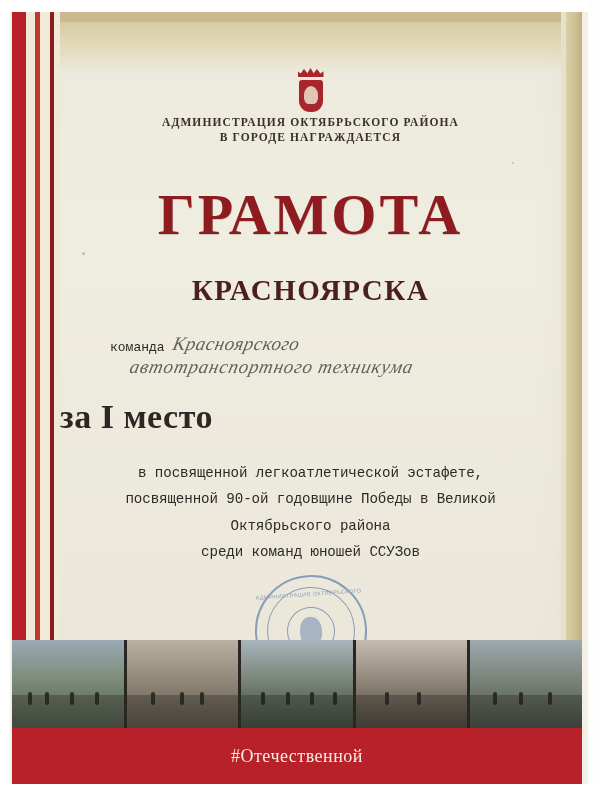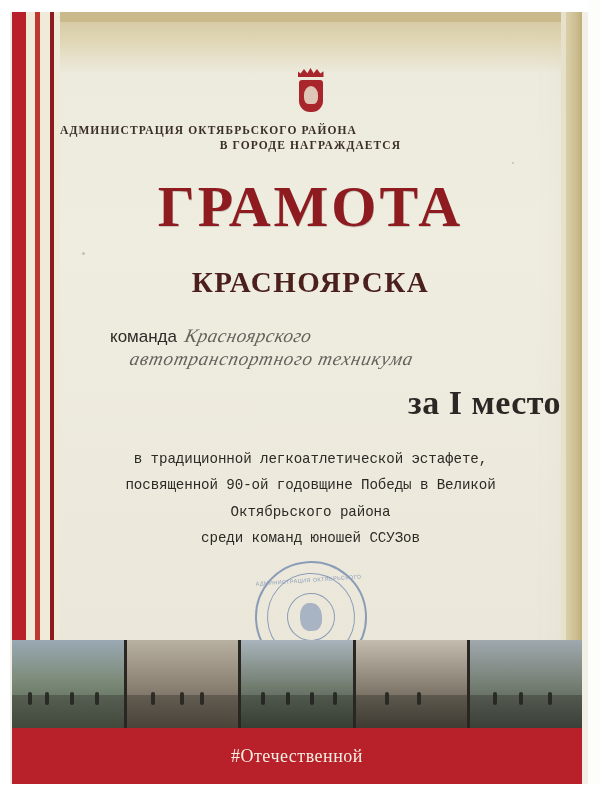--- a/index.html
+++ b/index.html
@@ -139,40 +139,41 @@
   .crest-figure {
     position: absolute;
     left: 13px; top: 18px;
     width: 14px; height: 18px;
     background: #e8e2cf;
     border-radius: 50% 50% 35% 35%;
     opacity: 0.85;
   }
 
   .admin-line {
+    text-align: center;
     color: #3b2f2a;
     font-size: 11.5px;
     letter-spacing: 1.1px;
     font-family: "Liberation Serif", serif;
-    margin-top: 10px;
+    margin-top: 2px;
     font-weight: 600;
   }
   .admin-line-2 {
     text-align: center;
     color: #3b2f2a;
     font-size: 11.5px;
     letter-spacing: 1.1px;
     font-family: "Liberation Serif", serif;
     margin-top: 3px;
     font-weight: 600;
   }
 
   .title {
     text-align: center;
-    margin-top: 22px;
+    margin-top: 38px;
     font-family: "Liberation Serif", serif;
     font-weight: bold;
     font-size: 58px;
     letter-spacing: 3px;
     color: #8d1b1f;
     text-shadow: 0.5px 0.5px 0 rgba(0,0,0,0.15);
   }
 
   .subtitle {
     text-align: center;
@@ -185,22 +186,22 @@
   }
 
   .team-row {
     margin-top: 26px;
     padding-left: 50px;
     display: flex;
     align-items: flex-end;
     gap: 8px;
   }
   .team-label {
-    font-family: Liberation Sans, sans-serif;
-    font-size: 17px;
+    font-family: Liberation Mono, monospace;
+    font-size: 13px;
     color: #2e2a26;
   }
   .hand {
     font-family: "Liberation Serif", serif;
     font-style: italic;
     color: #4b4a46;
     font-size: 19px;
     letter-spacing: 0.5px;
     transform: skewX(-12deg);
     opacity: 0.85;
@@ -211,22 +212,22 @@
     font-family: "Liberation Serif", serif;
     font-style: italic;
     color: #4b4a46;
     font-size: 19px;
     letter-spacing: 0.8px;
     transform: skewX(-12deg);
     opacity: 0.85;
   }
 
   .place {
-    text-align: right;
-    margin-top: 14px;
+    text-align: left;
+    margin-top: 20px;
     font-family: "Liberation Serif", serif;
     font-weight: bold;
     font-size: 34px;
     color: #2c2724;
     letter-spacing: 0.5px;
   }
 
   .body-text {
     margin-top: 24px;
     text-align: center;
@@ -406,21 +407,21 @@
 
       <div class="team-row">
         <span class="team-label">команда</span>
         <span class="hand">Красноярского</span>
       </div>
       <div class="hand-line-2">автотранспортного техникума</div>
 
       <div class="place">за I место</div>
 
       <div class="body-text">
-        <div>в традиционной легкоатлетической эстафете,</div>
+        <div>в посвященной легкоатлетической эстафете,</div>
         <div>посвященной 90-ой годовщине Победы в Великой</div>
         <div>Октябрьского района</div>
         <div>среди команд юношей ССУЗов</div>
       </div>
 
       <div class="stamp-area">
         <div class="stamp">
           <div class="stamp-inner"></div>
           <div class="stamp-core"></div>
           <div class="stamp-lion"></div>

